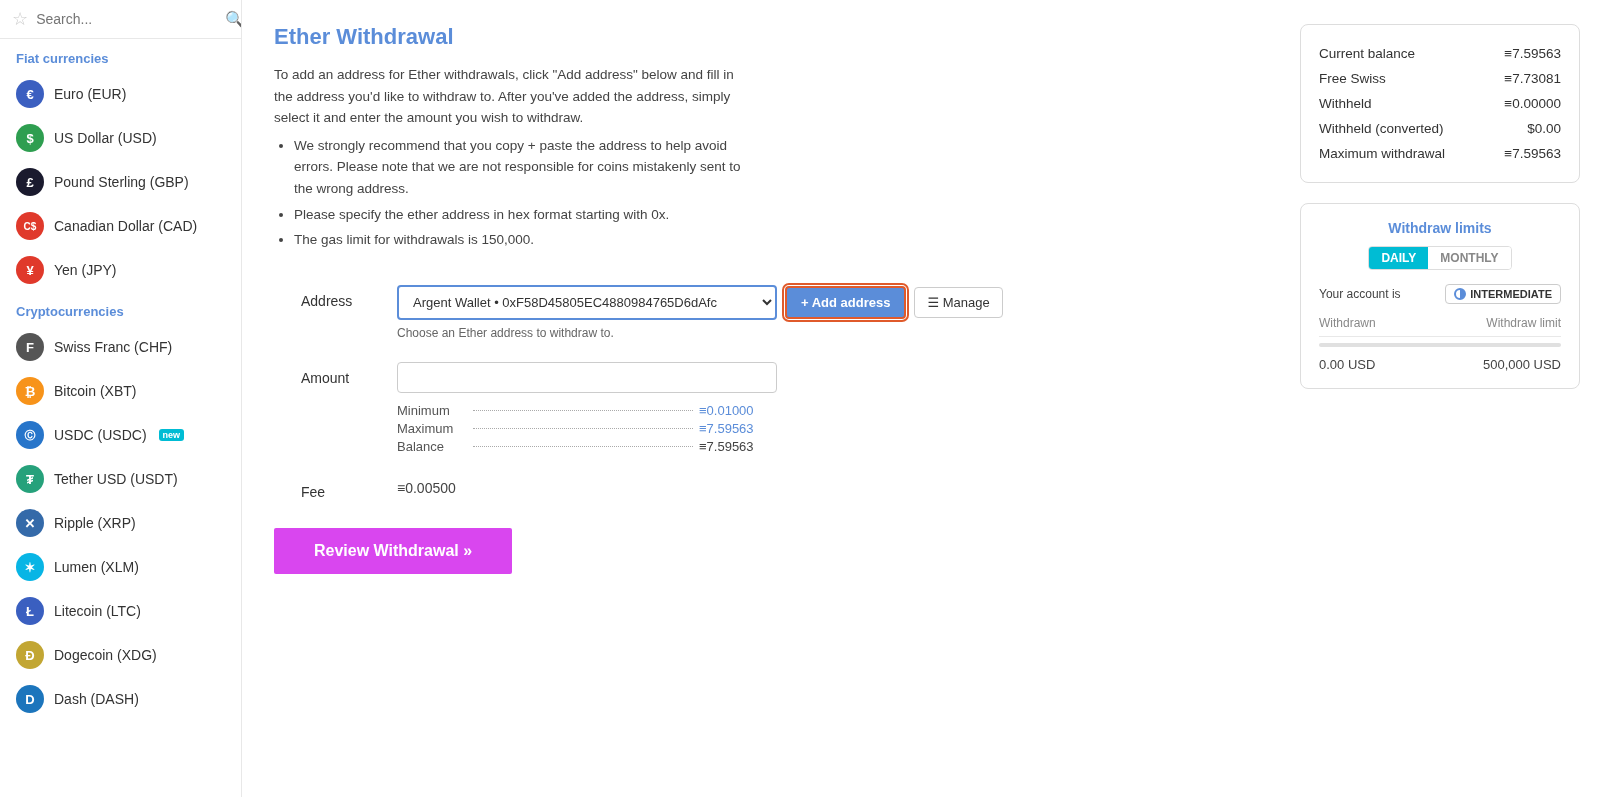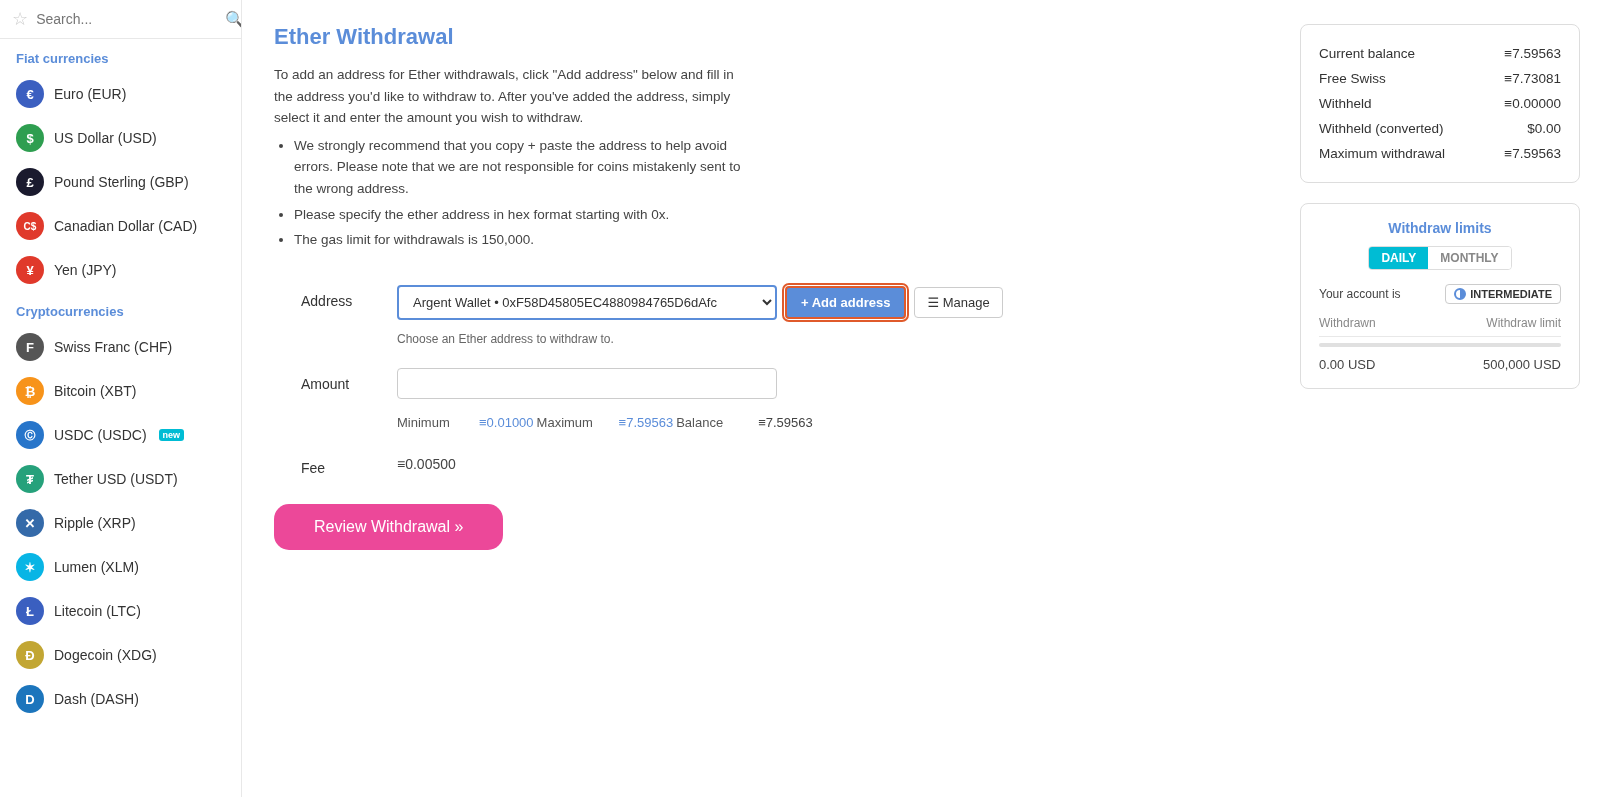--- a/index.html
+++ b/index.html
@@ -137,21 +137,21 @@
       font-size: 14px;
       color: #333;
       padding-top: 8px;
       flex-shrink: 0;
       margin-left: 27px;
     }
 
     .form-controls {
       display: flex;
       flex-direction: column;
-      gap: 12px;
+      gap: 6px;
     }
 
     .address-controls {
       display: flex;
       align-items: center;
       gap: 8px;
     }
 
     .address-select {
       width: 380px;
@@ -197,21 +197,21 @@
     .amount-input {
       width: 380px;
       padding: 7px 10px;
       border: 1px solid #ccc;
       border-radius: 4px;
       font-size: 13px;
     }
 
     .amount-limits {
       display: flex;
-      flex-direction: row;
+      flex-direction: column;
       gap: 3px;
       margin-top: 4px;
     }
 
     .limit-row {
       display: flex;
       align-items: center;
       gap: 6px;
       font-size: 13px;
       color: #444;
@@ -243,27 +243,27 @@
       gap: 16px;
       margin-bottom: 28px;
     }
 
     .fee-value {
       font-size: 14px;
       color: #444;
     }
 
     .btn-review {
-      background: #ec4899;
+      background: #d946ef;
       color: #fff;
       border: none;
-      border-radius: 15px;
+      border-radius: 2px;
       padding: 14px 40px;
       font-size: 16px;
-      font-weight: 400;
+      font-weight: 700;
       cursor: pointer;
       display: inline-flex;
       align-items: center;
       gap: 6px;
     }
 
     
     .right-panel {
       width: 320px;
       min-width: 320px;

